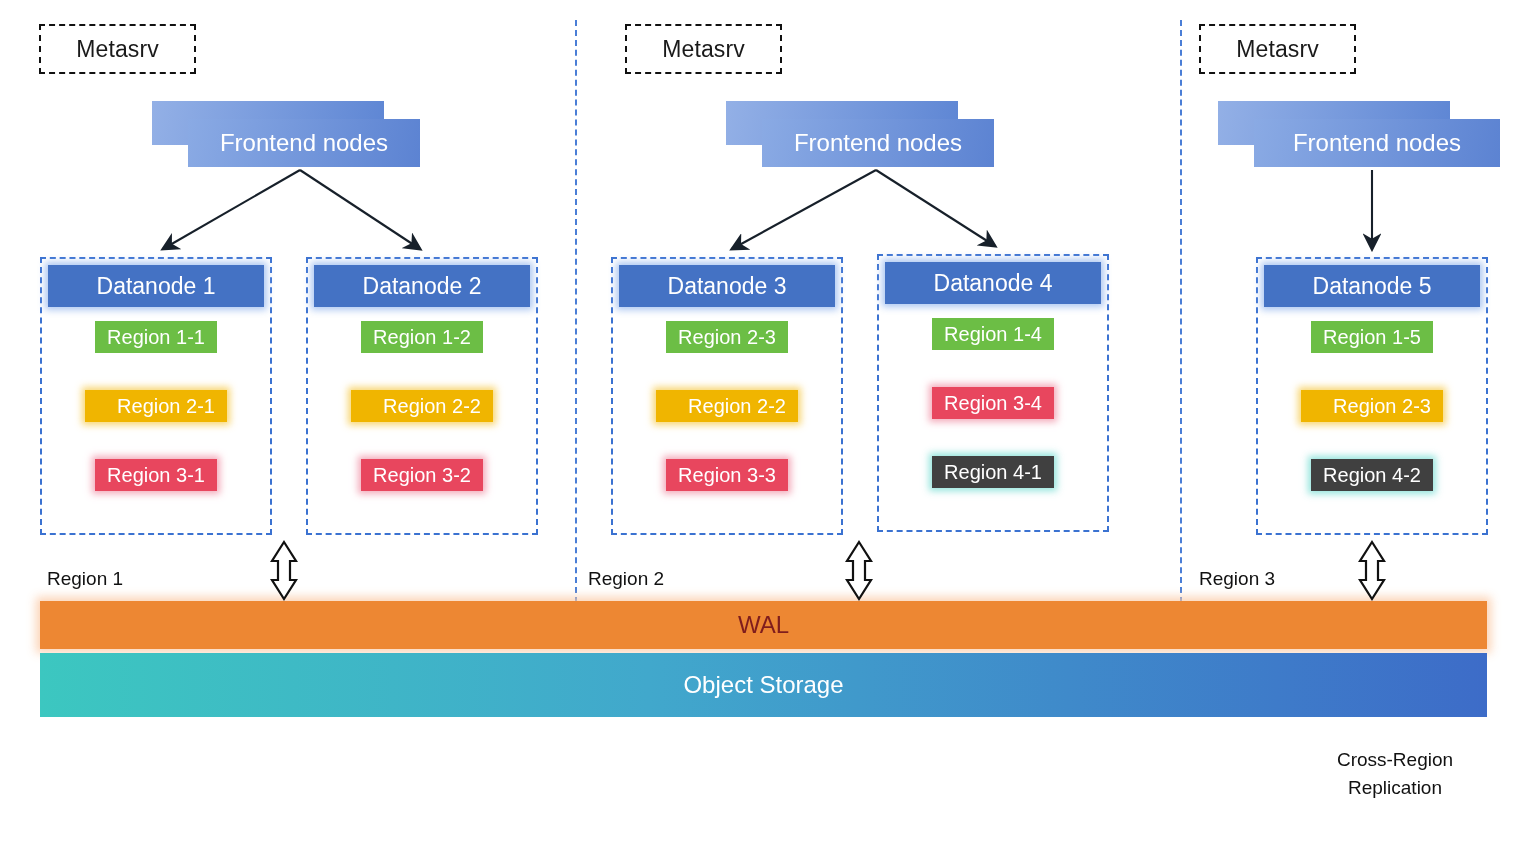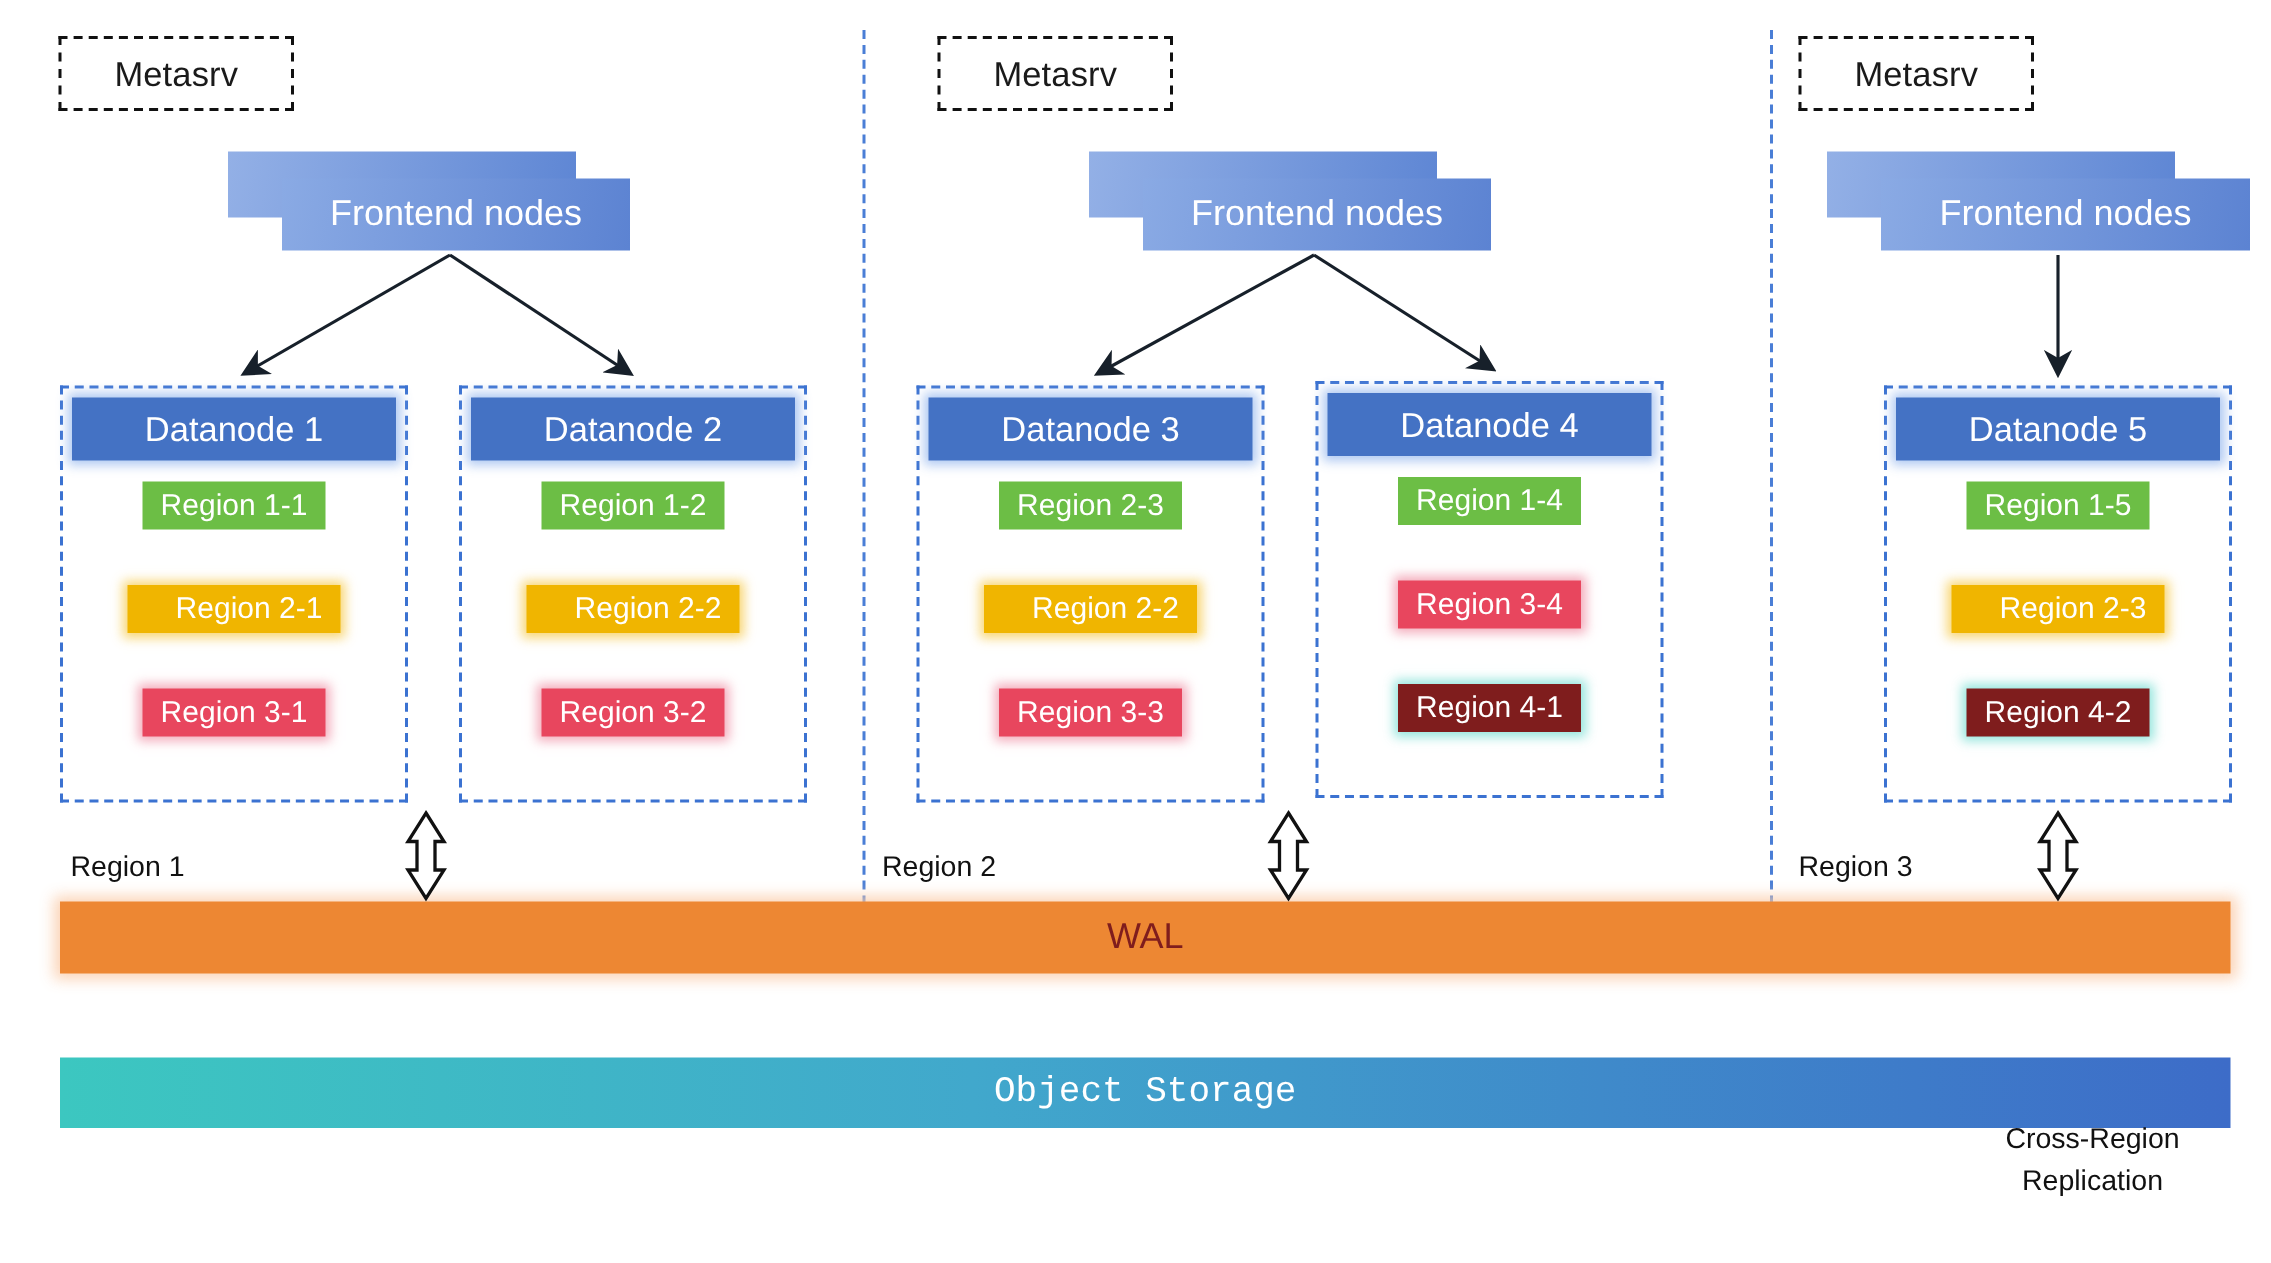--- a/index.html
+++ b/index.html
@@ -104,21 +104,21 @@
     display: flex;
     align-items: center;
     justify-content: center;
     color: #ffffff;
     font-size: 20px;
     white-space: nowrap;
   }
   .region-chip.glow-green  { background: #6cbe45; }
   .region-chip.glow-amber  { background: #f0b500; box-shadow: 0 0 7px 3px rgba(245,200,70,.75); padding-left: 32px; }
   .region-chip.glow-red    { background: #e8465e; box-shadow: 0 0 7px 3px rgba(240,150,170,.8); }
-  .region-chip.glow-teal   { background: #7f1d1d; box-shadow: 0 0 7px 3px rgba(130,225,215,.85); }
+  .region-chip.glow-teal   { background: #404040; box-shadow: 0 0 7px 3px rgba(130,225,215,.85); }
 
   
   #connectors {
     position: absolute;
     left: 0;
     top: 0;
     width: 1514px;
     height: 842px;
     pointer-events: none;
   }
@@ -260,21 +260,21 @@
       <div class="region-chip glow-teal">Region 4-2</div>
     </div>
   </div>
 
   <div class="zone-label" style="left:1199px; top:568px;">Region 3</div>
 
   <div class="wal-bar" style="left:40px; top:601px; width:1447px; height:48px;">
     <span>WAL</span>
   </div>
 
-  <div class="objstore-bar" style="left:40px; top:705px; width:1447px; height:47px;font-family:Liberation Mono, monospace;">
+  <div class="objstore-bar" style="left:40px; top:653px; width:1447px; height:64px;">
     <span>Object Storage</span>
   </div>
 
   <div class="replication-note" style="left:1300px; top:746px; width:190px;">
     <div>Cross-Region</div>
     <div>Replication</div>
   </div>
 
   <svg id="connectors" viewBox="0 0 1514 842">
     <defs>

